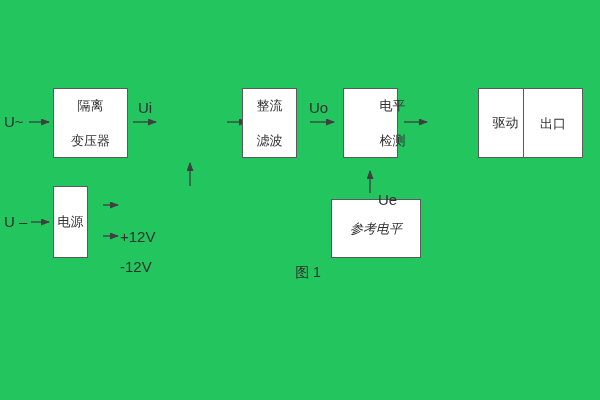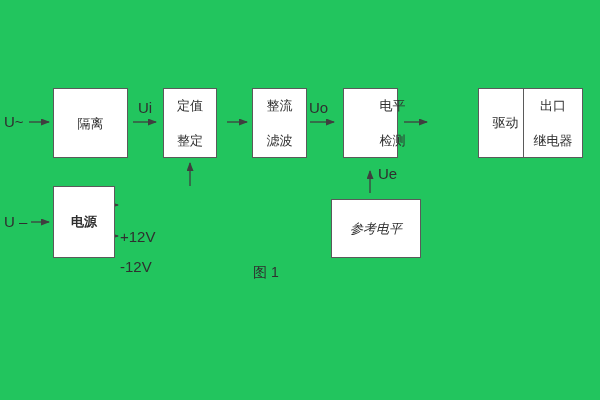--- a/index.html
+++ b/index.html
@@ -45,21 +45,21 @@
     color: #2f2f2f;
     font-size: 15px;
     line-height: 16px;
     white-space: nowrap;
   }
   .caption {
     position: absolute;
     left: 253px;
     top: 264px;
     width: 110px;
-    text-align: left;
+    text-align: center;
     color: #2f2f2f;
     font-size: 14px;
   }
 </style>
 </head>
 <body>
 
 <div class="canvas">
 
   <svg class="wires" viewBox="0 0 600 400" xmlns="http://www.w3.org/2000/svg">
@@ -76,58 +76,54 @@
     <line x1="494" y1="122" x2="516" y2="122" stroke="#3f3f3f" stroke-width="1.3" marker-end="url(#ah)"></line>
     <line x1="190" y1="186" x2="190" y2="163" stroke="#3f3f3f" stroke-width="1.3" marker-end="url(#ah)"></line>
     <line x1="370" y1="193" x2="370" y2="171" stroke="#3f3f3f" stroke-width="1.3" marker-end="url(#ah)"></line>
     <line x1="31" y1="222" x2="49" y2="222" stroke="#3f3f3f" stroke-width="1.3" marker-end="url(#ah)"></line>
     <line x1="103" y1="205" x2="118" y2="205" stroke="#3f3f3f" stroke-width="1.3" marker-end="url(#ah)"></line>
     <line x1="103" y1="236" x2="118" y2="236" stroke="#3f3f3f" stroke-width="1.3" marker-end="url(#ah)"></line>
   </svg>
 
   <div class="box" style="left:53px; top:88px; width:75px; height:70px;">
     <span>隔离</span>
+    <span>变压器</span>
   </div>
 
-  <div class="box" style="left:163px; top:88px; width:54px; height:70px;">
-    <span>定值</span>
-    <span>整定</span>
-  </div>
 
-  <div class="box" style="left:252px; top:88px; width:55px; height:70px;">
+  <div class="box" style="left:242px; top:88px; width:55px; height:70px;">
     <span>整流</span>
     <span>滤波</span>
   </div>
 
   <div class="box" style="left:343px; top:88px; width:55px; height:70px;padding-left:44px;">
     <span>电平</span>
     <span>检测</span>
   </div>
 
   <div class="box single" style="left:432px; top:88px; width:55px; height:70px;margin-left:46px;">
     <span>驱动</span>
   </div>
 
   <div class="box" style="left:523px; top:88px; width:60px; height:70px;justify-content:center;">
     <span>出口</span>
-    <span>继电器</span>
   </div>
 
-  <div class="box single" style="left:53px; top:186px; width:62px; height:72px;font-weight:bold;">
+  <div class="box single" style="left:53px; top:186px; width:35px; height:72px;">
     <span>电源</span>
   </div>
 
 
   <div class="box single" style="left:331px; top:199px; width:90px; height:59px;font-style:italic;">
     <span>参考电平</span>
   </div>
 
   <div class="sig" style="left:4px;  top:114px;">U~</div>
   <div class="sig" style="left:133px; top:100px; width:24px; text-align:center;">Ui</div>
   <div class="sig" style="left:309px; top:100px; width:26px; text-align:left;">Uo</div>
-  <div class="sig" style="left:378px; top:166px;">Ue</div>
+  <div class="sig" style="left:378px; top:192px;">Ue</div>
   <div class="sig" style="left:4px;  top:214px;">U –</div>
   <div class="sig" style="left:120px; top:197px;margin-top:32px;">+12V</div>
   <div class="sig" style="left:120px; top:228px;margin-top:31px;">-12V</div>
 
   <div class="caption">图 1</div>
 
 </div>
 
 </body></html>

